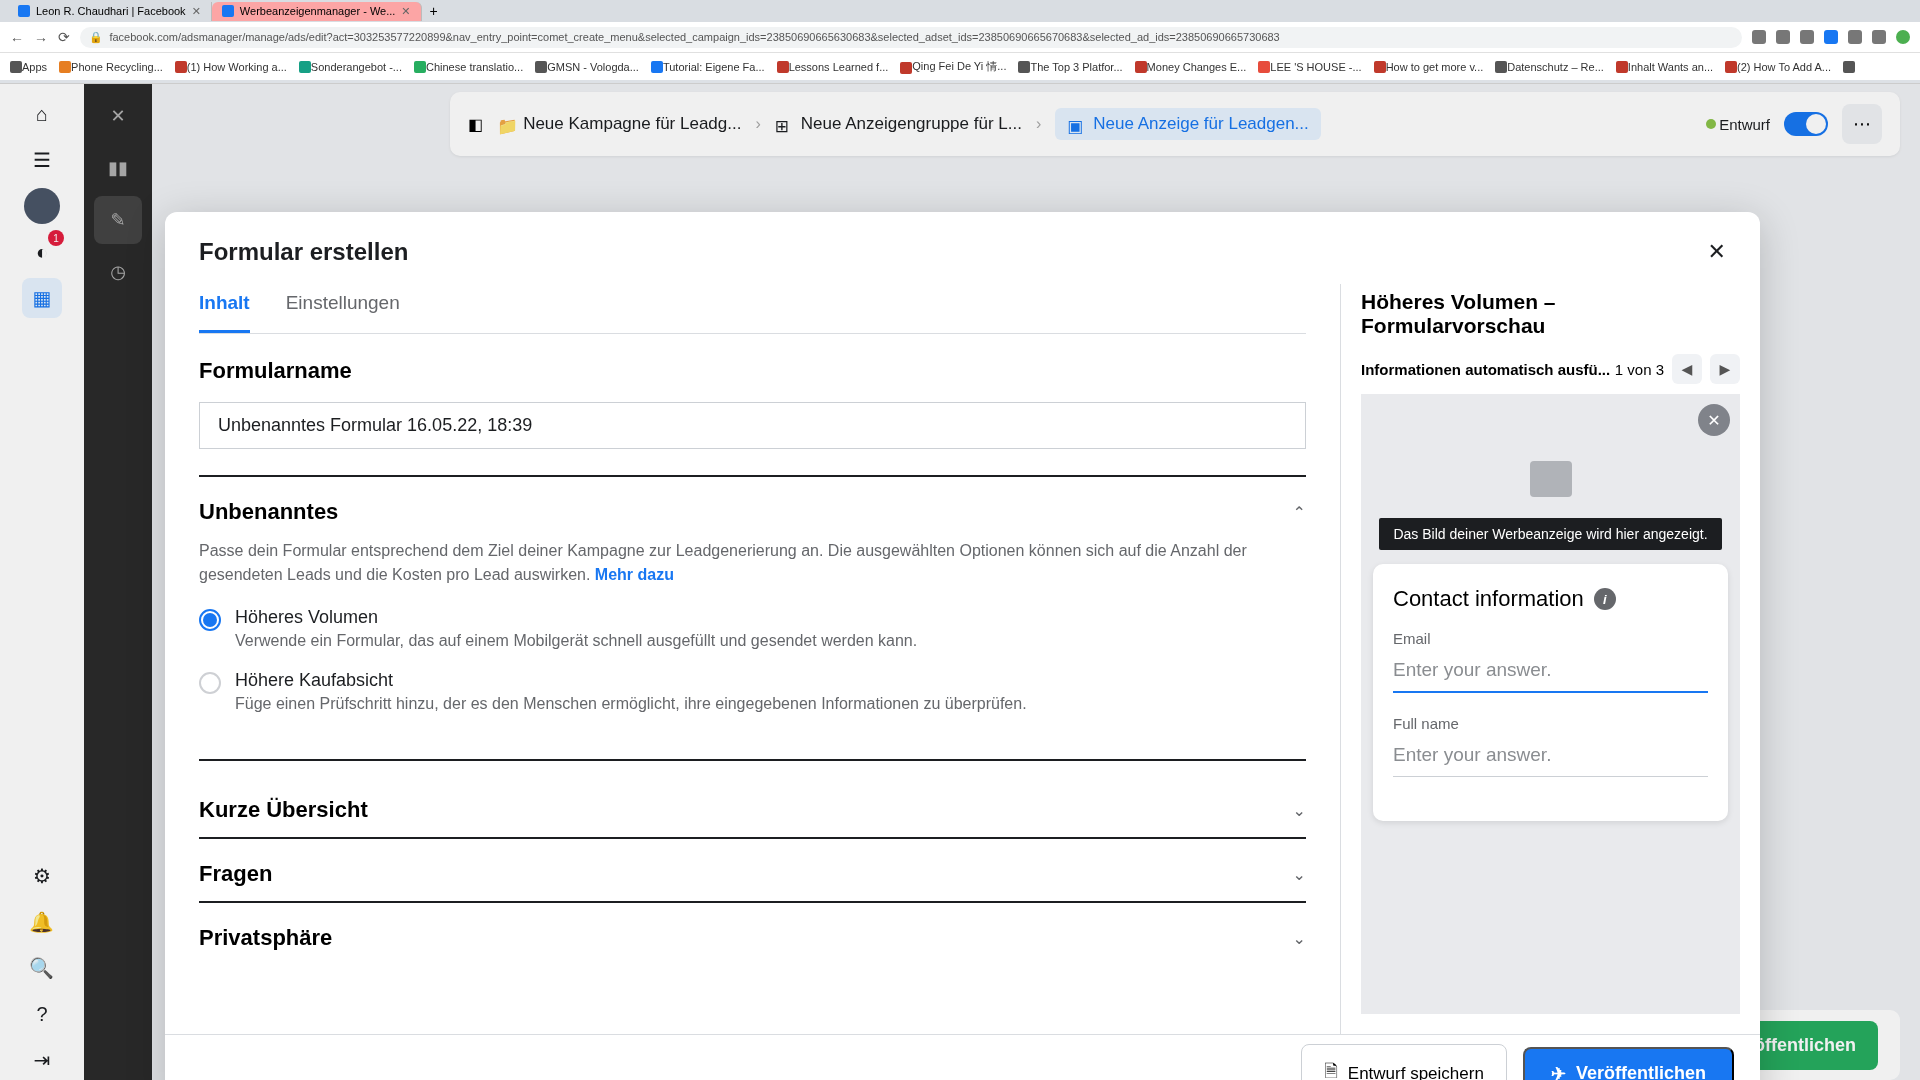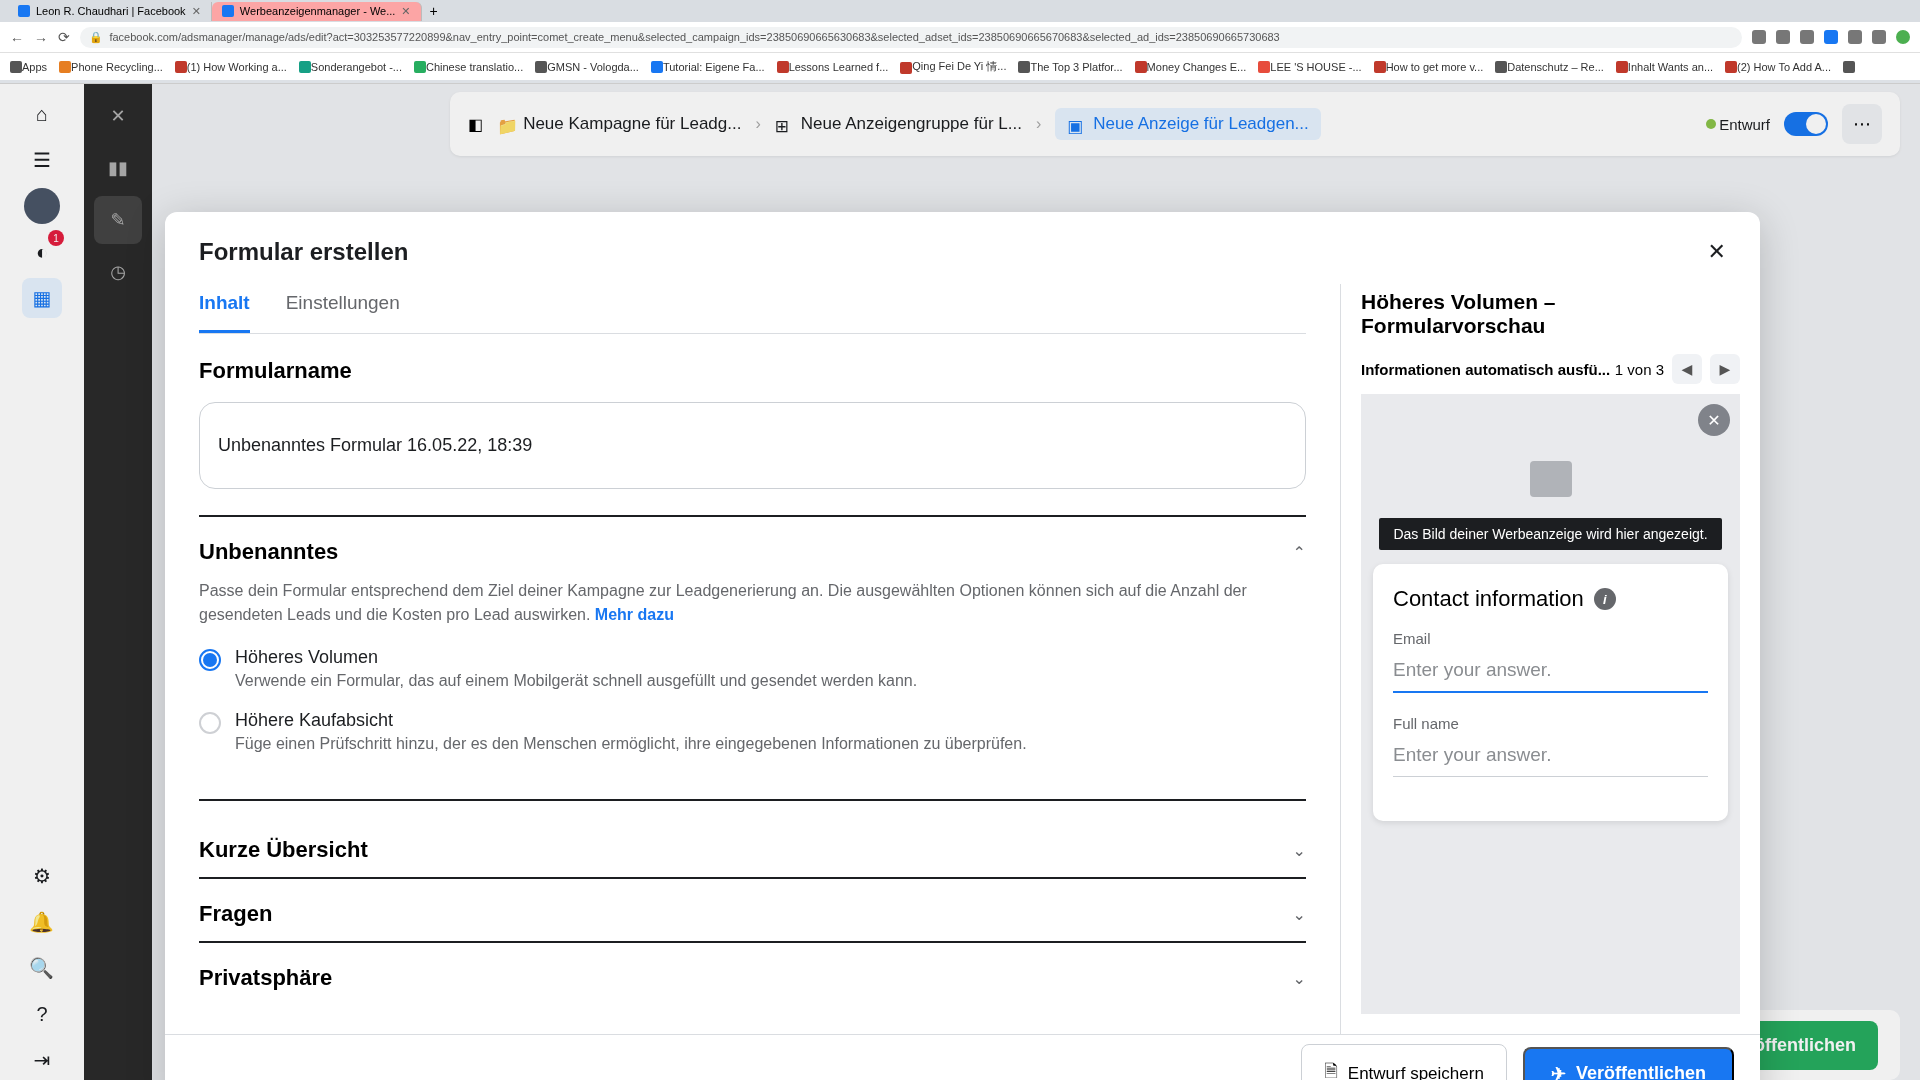--- a/index.html
+++ b/index.html
@@ -60,21 +60,21 @@
 .close-x { font-size:22px; color:#1c1e21; cursor:pointer;}
 .modal-body { flex:1; display:flex; overflow:hidden;}
 
 .left-panel { flex:1; padding:0 34px; overflow-y:auto;}
 .tabs { display:flex; gap:36px; border-bottom:1px solid #dadde1; margin-bottom:24px;}
 .tab-item { padding:8px 0 16px; font-size:19px; color:#65676b; cursor:pointer;}
 .tab-item.active { color:#1877f2; font-weight:600; border-bottom:3px solid #1877f2;}
 
 .section { border-bottom:2px solid #1c1e21; padding-bottom:26px; margin-bottom:22px;}
 .sec-h1 { font-size:22px; font-weight:700; margin-bottom:18px;}
-.text-input { width:100%; padding:32px 18px; border:1px solid #ccd0d5; border-radius:16px; font-size:18px; color:#1c1e21;}
+.text-input { width:100%; padding:12px 18px; border:1px solid #ccd0d5; border-radius:0; font-size:18px; color:#1c1e21;}
 
 .collapsible { display:flex; justify-content:space-between; align-items:center; padding:14px 0; border-bottom:2px solid #1c1e21; margin-bottom:8px; cursor:pointer;}
 .col-title { font-size:22px; font-weight:700;}
 .chev { color:#65676b; font-size:16px;}
 
 .formtype-desc { font-size:16px; color:#65676b; line-height:1.5; margin-bottom:20px;}
 .formtype-desc a { color:#1877f2; font-weight:600; text-decoration:none;}
 
 .radio-opt { display:flex; gap:14px; margin-bottom:20px;}
 .radio { width:22px; height:22px; border:2px solid #ced0d4; border-radius:50%; margin-top:2px; flex-shrink:0; position:relative;}

